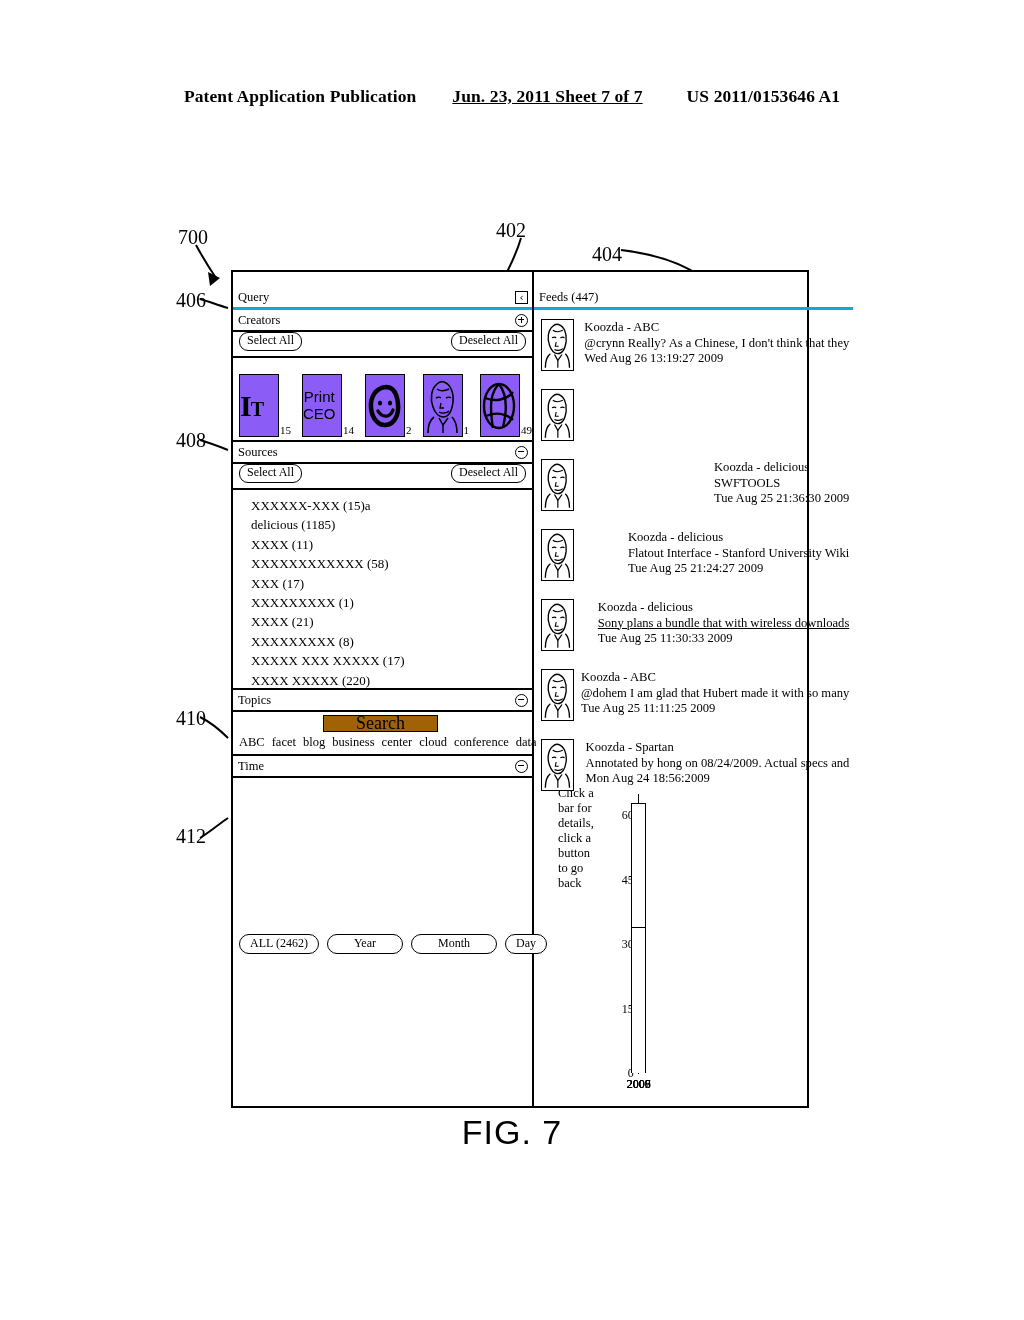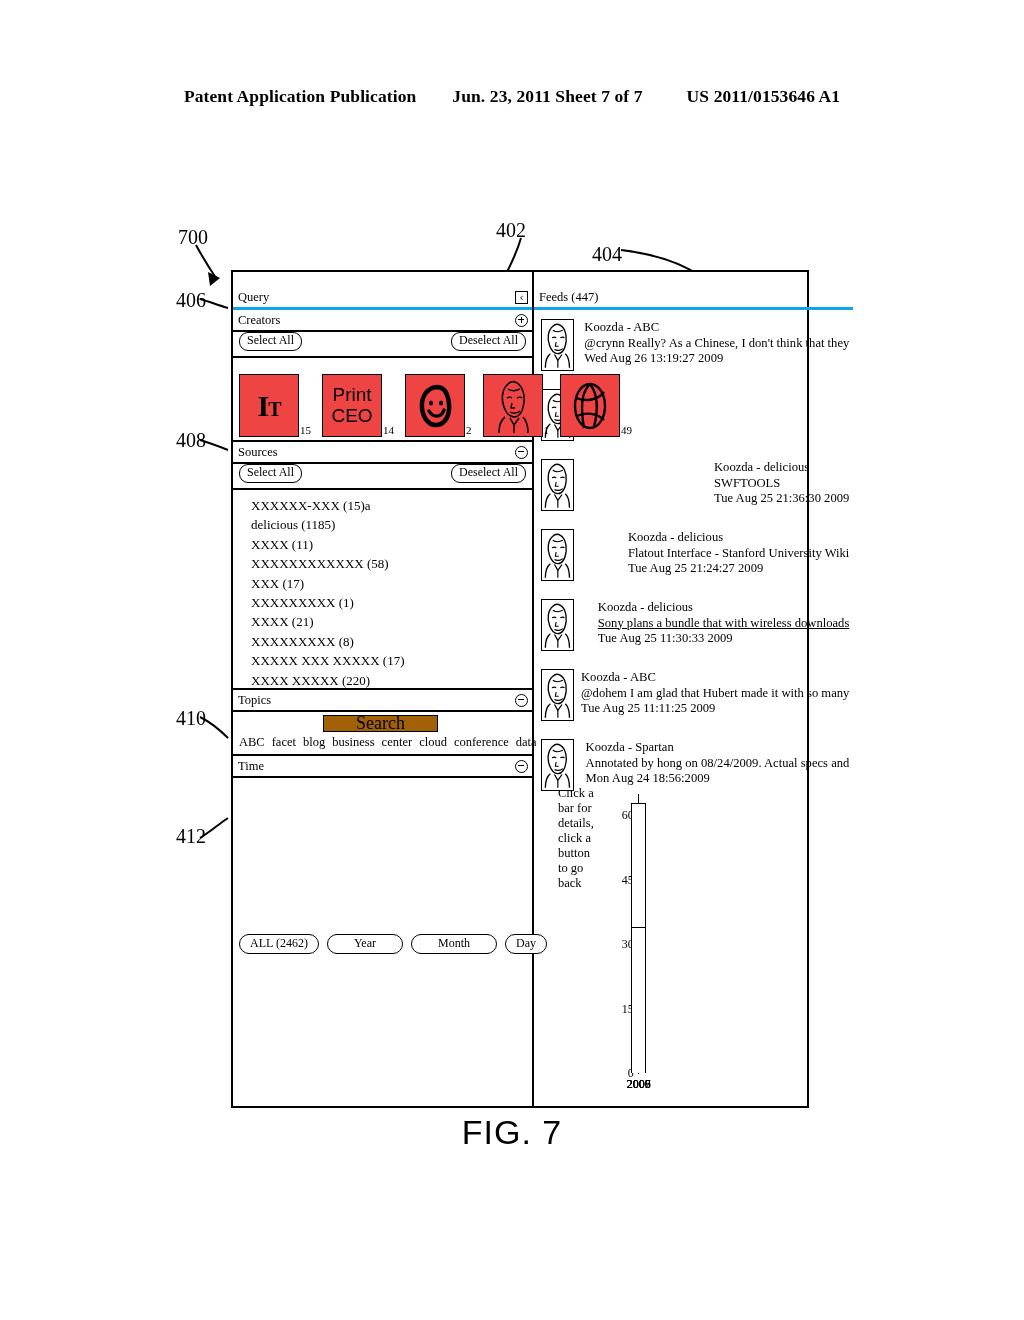--- a/index.html
+++ b/index.html
@@ -20,21 +20,21 @@
     top: 86px; left: 0; width: 1024px;
     display: flex;
     justify-content: center;
     font-family: "Liberation Serif", serif;
     font-weight: bold;
     font-size: 17.5px;
     letter-spacing: 0.1px;
     white-space: nowrap;
   }
   #pub-header .h-left  { margin-right: 36px; }
-  #pub-header .h-mid   { margin-right: 44px; }
+  #pub-header .h-mid   { margin-right: 44px; text-decoration: underline; }
 
   
   #figure {
     position: absolute;
     left: 231px; top: 270px;
     width: 578px; height: 838px;
     border: 2px solid #000;
     box-sizing: border-box;
     display: flex;
     background: #fff;
@@ -130,44 +130,44 @@
     align-items: flex-end;
     padding: 0 4px 3px 6px;
     gap: 11px;
     position: relative;
   }
   .thumb-wrap {
     display: flex;
     align-items: flex-end;
   }
   .thumb {
-    width: 60px; height: 63px;
+    width: 40px; height: 63px;
     border: 1.6px solid #000;
     box-sizing: border-box;
-    display: flex; align-items: center; justify-content: center;
+    display: flex; align-items: center; justify-content: flex-start;
     overflow: hidden;
-    background: #ef4444;
+    background: #8b5cf6;
   }
   .thumb-count {
     font-size: 11px;
     margin-left: 1px;
     line-height: 1;
     padding-bottom: 1px;
   }
   .thumb .it-logo {
     font-family: "Liberation Serif", serif;
     font-weight: bold;
     font-size: 30px;
     line-height: 1;
     letter-spacing: -1px;
   }
   .thumb .it-logo small { font-size: 20px; }
   .thumb .printceo {
     font-family: "Liberation Sans", sans-serif;
-    font-size: 19px;
+    font-size: 15px;
     line-height: 1.1;
     text-align: center;
   }
 
   
   #sources-body {
     height: 200px;
     border-bottom: 2px solid #000;
     box-sizing: border-box;
     padding: 6px 0 0 18px;

